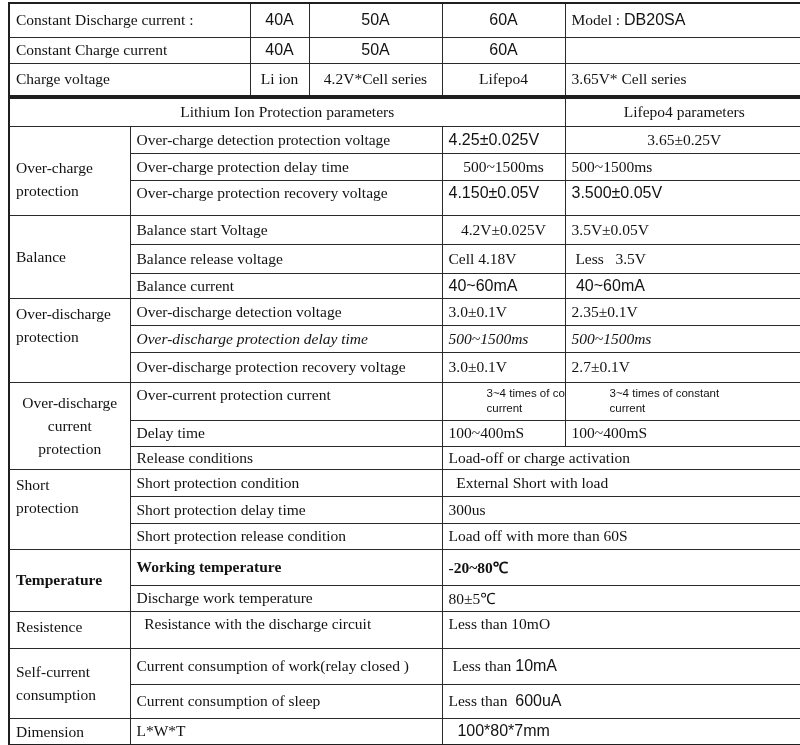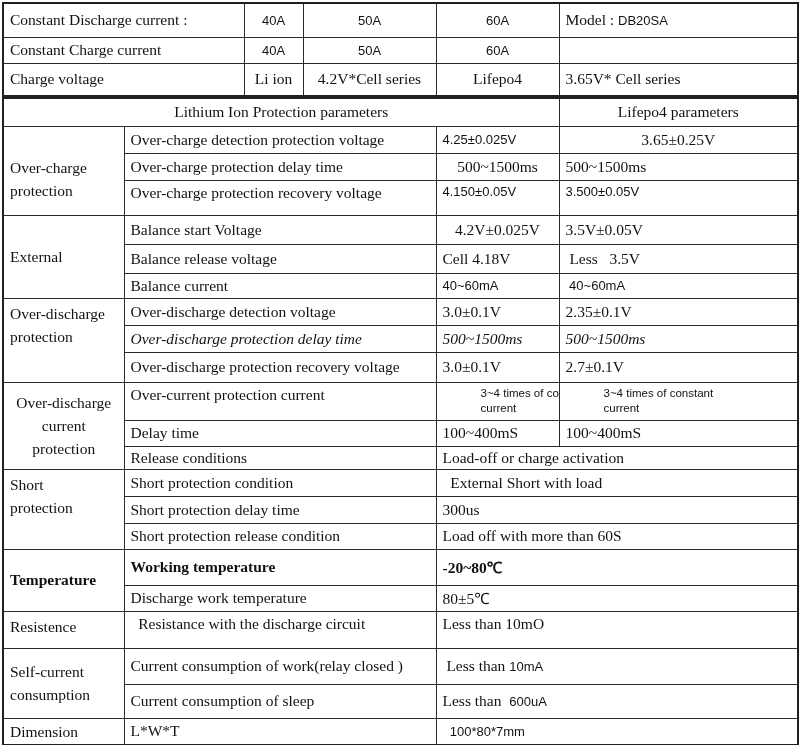--- a/index.html
+++ b/index.html
@@ -1,27 +1,27 @@
 <!DOCTYPE html>
 <html><head>
 <meta charset="utf-8">
 <style>
   html,body{margin:0;padding:0;background:#ffffff;}
   body{width:800px;height:745px;overflow:hidden;
        font-family:"Liberation Serif",serif;color:#121212;}
-  .wrap{position:absolute;left:2px;top:2px;width:770px;}
+  .wrap{position:absolute;left:8px;top:2px;width:770px;}
   table{border-collapse:collapse;table-layout:fixed;width:795px;
         font-size:15.5px;border:2px solid #1f1f1f;}
   td{border:1px solid #2a2a2a;padding:1px 6px;vertical-align:middle;
      white-space:pre;overflow:hidden;}
   .cat{line-height:1.5;}
   .vt{vertical-align:top;padding-top:3px;margin-top:8px;}
   .vb{vertical-align:bottom;padding-bottom:12px;}
   .center{text-align:center;}
-  .sans{font-family:"Liberation Sans",sans-serif;font-size:13px;}
+  .sans{font-family:"Liberation Sans",sans-serif;font-size:16px;}
   .small{font-size:11.5px;line-height:1.35;padding-left:44px;}
 </style>
 </head>
 <body>
 
 <div class="wrap">
 
   <table>
     <colgroup>
       <col style="width:241px">
@@ -78,21 +78,21 @@
           <td>Over-charge protection delay time</td>
           <td class="center">500~1500ms</td>
           <td>500~1500ms</td>
         </tr>
         <tr style="height: 35px;">
           <td class="vt">Over-charge protection recovery voltage</td>
           <td class="sans vt">4.150±0.05V</td>
           <td class="sans vt">3.500±0.05V</td>
         </tr>
         <tr style="height: 29px;">
-          <td rowspan="3" class="cat">External</td>
+          <td rowspan="3" class="cat">Balance</td>
           <td>Balance start Voltage</td>
           <td class="center">4.2V±0.025V</td>
           <td>3.5V±0.05V</td>
         </tr>
         <tr style="height: 29px;">
           <td>Balance release voltage</td>
           <td>Cell 4.18V</td>
           <td> Less   3.5V</td>
         </tr>
         <tr style="height: 25px; margin-top: 20px;">

